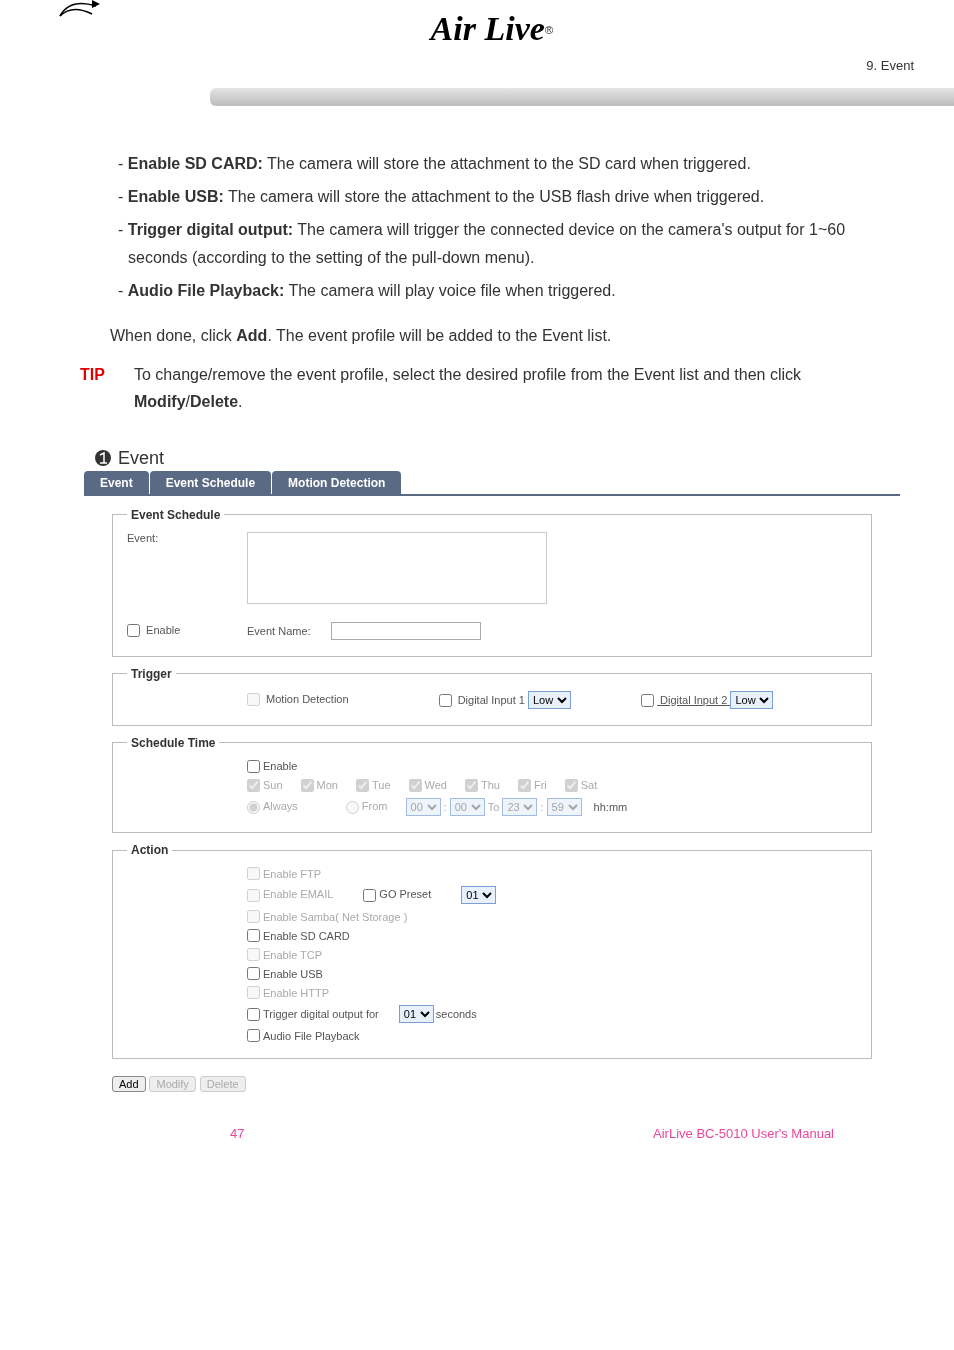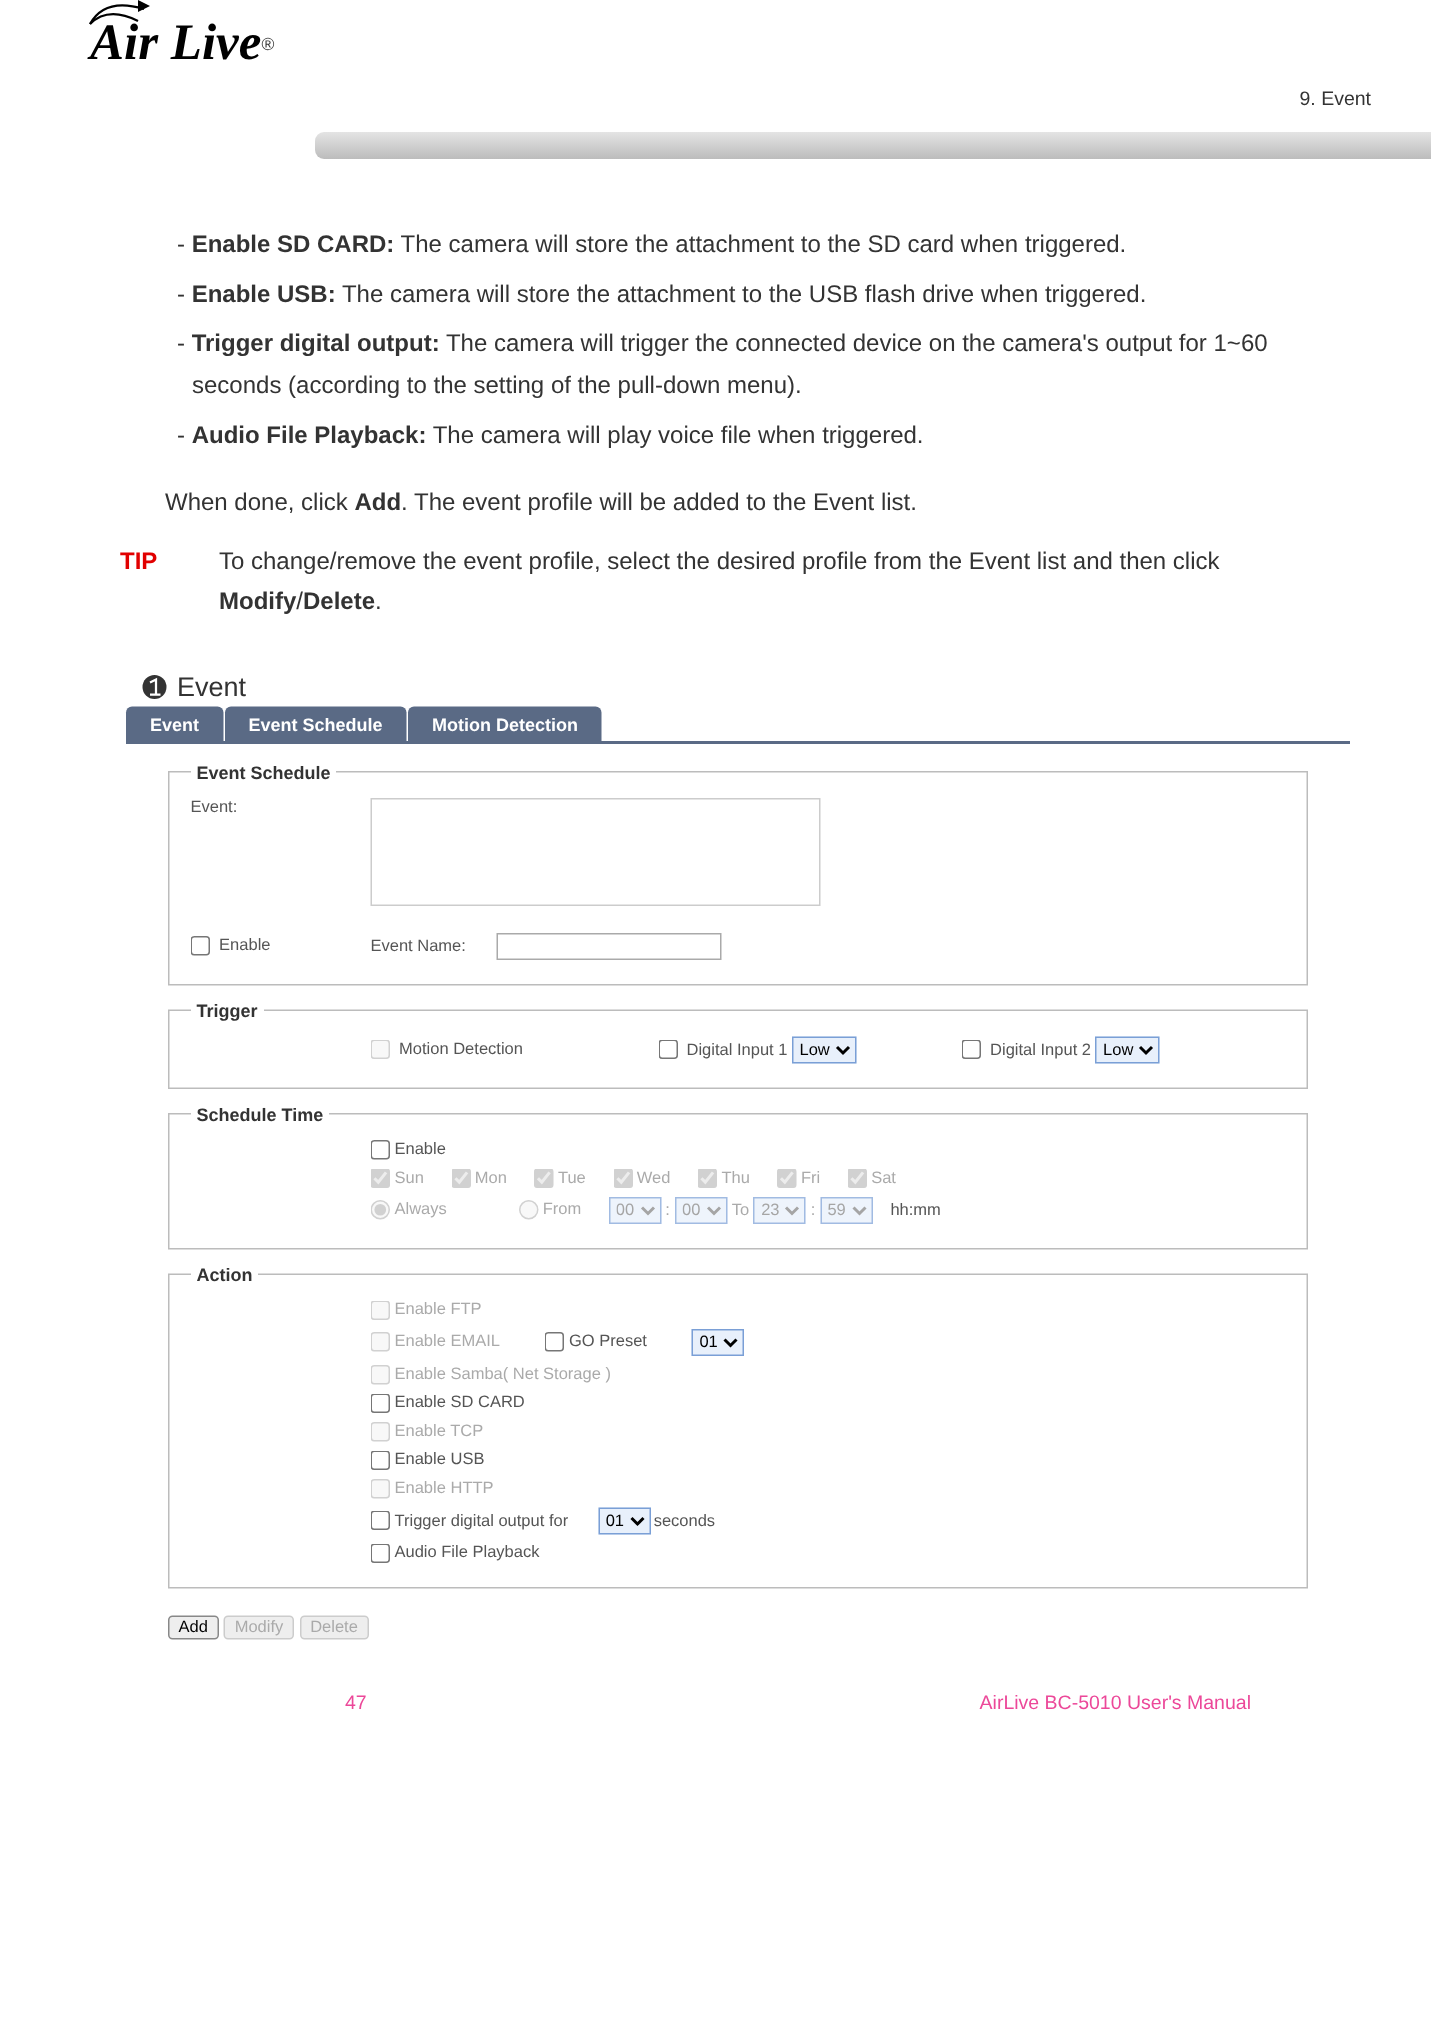--- a/index.html
+++ b/index.html
@@ -9,20 +9,21 @@
     width: 954px;
     margin: 0 auto;
     position: relative;
     font-size: 14px;
     color: #333;
   }
   .header {
     position: relative;
     height: 120px;
     padding: 10px 30px 0 60px;
+    text-align: center;
   }
   .logo {
     font-family: "Times New Roman", serif;
     font-size: 34px;
     font-weight: bold;
     font-style: italic;
     color: #000;
     display: inline-block;
   }
   .header-bar {
@@ -46,21 +47,20 @@
     font-size: 16px;
   }
   .content ul { list-style: none; }
   .content li { text-indent: -10px; padding-left: 18px; margin-bottom: 6px; }
   .content li::before { content: "- "; }
   .tip-row {
     display: flex;
     padding: 12px 60px 16px 80px;
     font-size: 16px;
     line-height: 1.7;
-    gap: 12px;
   }
   .tip-label { color: #e10000; font-weight: bold; width: 46px; flex-shrink: 0; }
   .tip-text { flex: 1; padding-left: 8px; }
   .done-line { padding: 12px 0 0 0; font-size: 16px; }
   b { font-weight: bold; }
 
   
   .panel-wrapper { padding: 10px 54px 0 84px; }
   .panel-title-row {
     display: flex;
@@ -225,21 +225,21 @@
       <div class="row" style="padding-left:120px; gap:30px;">
         <span>
           <input type="checkbox" class="chk" disabled="" style="">
           <span>Motion Detection</span>
         </span>
         <span style="margin-left:60px;">
           <input type="checkbox" class="chk" style="">
           <span>Digital Input 1</span>
           <select class="sel"><option>Low</option></select>
         </span>
-        <span style="margin-left:40px;">
+        <span style="margin-left:40px;text-decoration:underline;">
           <input type="checkbox" class="chk" style="">
           <span>Digital Input 2</span>
           <select class="sel"><option>Low</option></select>
         </span>
       </div>
     </fieldset>
 
     <fieldset>
       <legend>Schedule Time</legend>
       <div style="padding-left:120px;">

